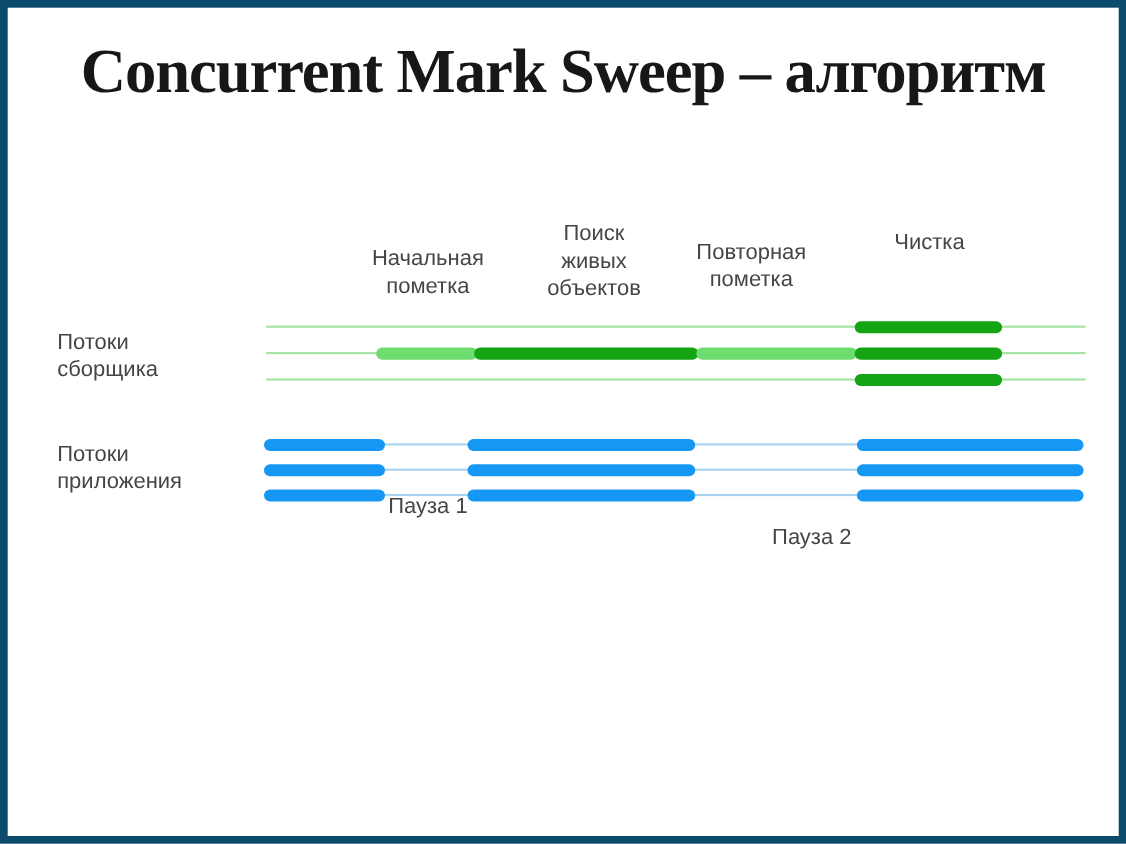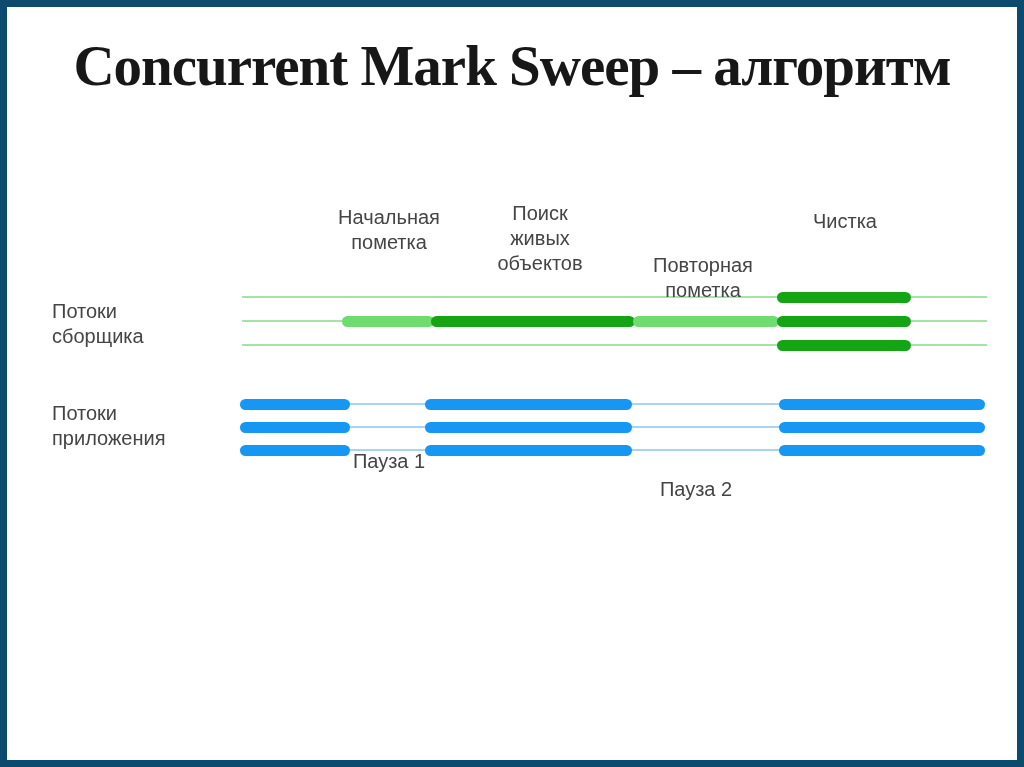--- a/index.html
+++ b/index.html
@@ -59,27 +59,27 @@
     <div class="bar" style="left: 233px; top: 442px; width: 745px; height: 2px; background: rgb(169, 212, 241);"></div>
     <div class="bar" style="left: 233px; top: 391.5px; width: 110px; height: 11px; background: rgb(22, 151, 244); border-radius: 5.5px;"></div>
     <div class="bar" style="left: 418px; top: 391.5px; width: 207px; height: 11px; background: rgb(22, 151, 244); border-radius: 5.5px;"></div>
     <div class="bar" style="left: 772px; top: 391.5px; width: 206px; height: 11px; background: rgb(22, 151, 244); border-radius: 5.5px;"></div>
     <div class="bar" style="left: 233px; top: 414.5px; width: 110px; height: 11px; background: rgb(22, 151, 244); border-radius: 5.5px;"></div>
     <div class="bar" style="left: 418px; top: 414.5px; width: 207px; height: 11px; background: rgb(22, 151, 244); border-radius: 5.5px;"></div>
     <div class="bar" style="left: 772px; top: 414.5px; width: 206px; height: 11px; background: rgb(22, 151, 244); border-radius: 5.5px;"></div>
     <div class="bar" style="left: 233px; top: 437.5px; width: 110px; height: 11px; background: rgb(22, 151, 244); border-radius: 5.5px;"></div>
     <div class="bar" style="left: 418px; top: 437.5px; width: 207px; height: 11px; background: rgb(22, 151, 244); border-radius: 5.5px;"></div>
     <div class="bar" style="left: 772px; top: 437.5px; width: 206px; height: 11px; background: rgb(22, 151, 244); border-radius: 5.5px;"></div>
-    <div class="lbl center" style="left: 382px; top: 223px;">Начальная
+    <div class="lbl center" style="left: 382px; top: 241px;">Начальная
 пометка</div>
     <div class="lbl center" style="left: 533px; top: 231px;">Поиск
 живых
 объектов</div>
-    <div class="lbl center" style="left: 696px; top: 235px; margin-top: 36px;">Повторная
+    <div class="lbl center" style="left: 676px; top: 235px;">Повторная
 пометка</div>
     <div class="lbl center" style="left: 838px; top: 214px;">Чистка</div>
     <div class="lbl left" style="left: 45px; top: 317px;">Потоки
 сборщика</div>
     <div class="lbl left" style="left: 45px; top: 419px;">Потоки
 приложения</div>
     <div class="lbl center" style="left: 382px; top: 454px;">Пауза 1</div>
-    <div class="lbl center" style="left: 689px; top: 482px;">Пауза 2</div>
+    <div class="lbl center" style="left: 731px; top: 482px;">Пауза 2</div>
   </div>
 
 </body></html>

